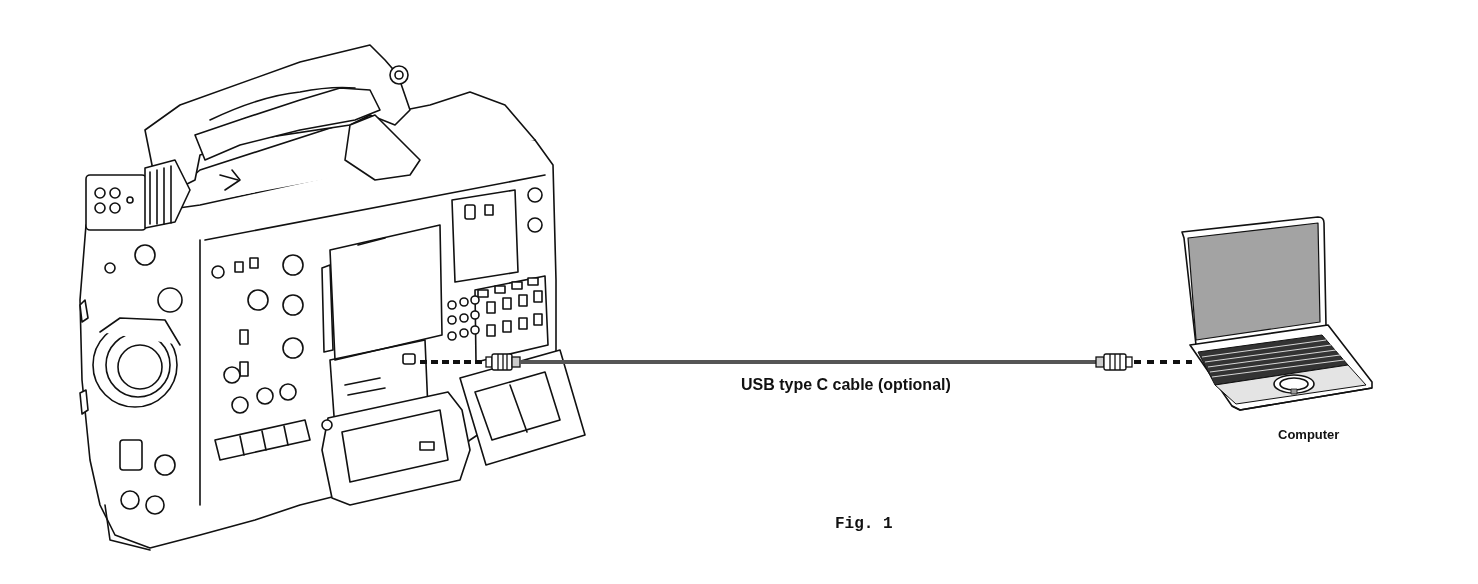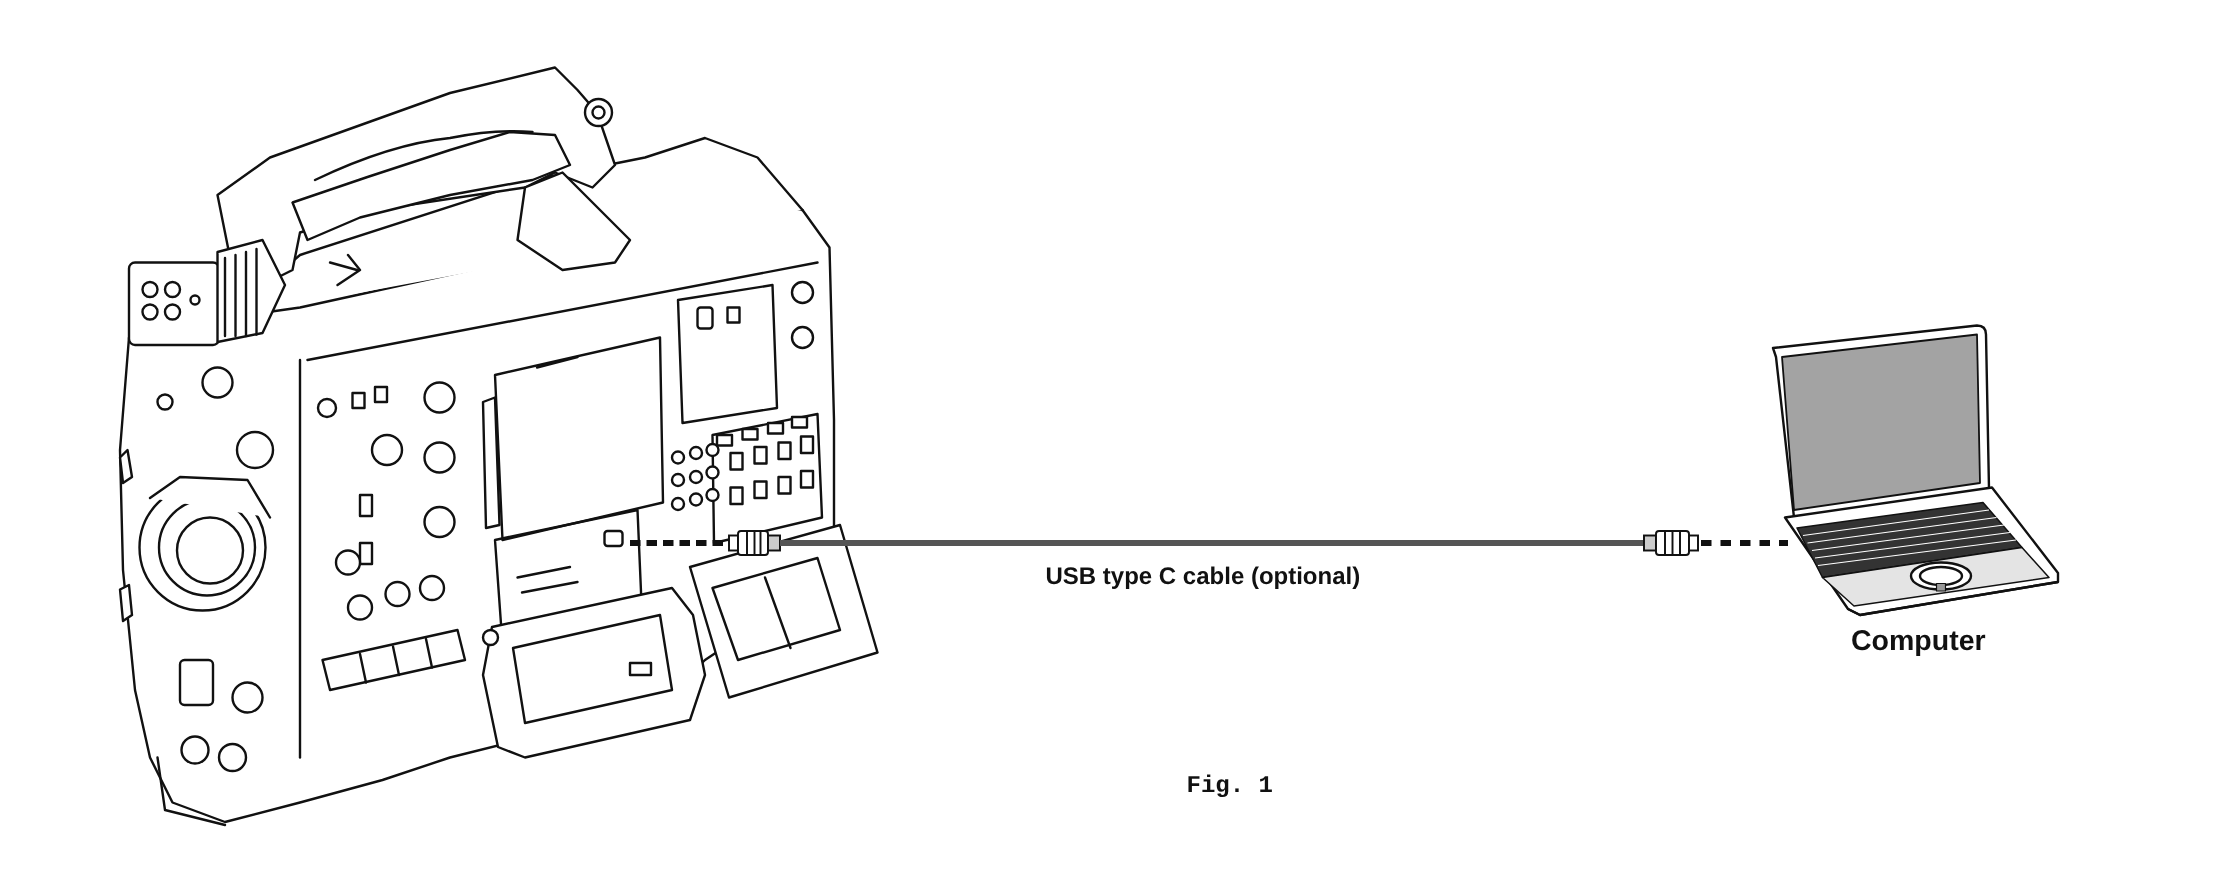--- a/index.html
+++ b/index.html
@@ -1,19 +1,19 @@
 <!DOCTYPE html>
 <html><head>
 <meta charset="utf-8">
 <style>
   html, body { margin:0; padding:0; background:#ffffff; }
   body { width:1478px; height:584px; position:relative; overflow:hidden; font-family:"Liberation Sans", sans-serif; }
-  .label { position:absolute; font-family:"Liberation Sans", sans-serif; font-weight:bold; color:#111; white-space:nowrap; }
+  .label { position:absolute; font-family:"Liberation Sans", sans-serif; font-weight:bold; color:#111; white-space:nowrap;margin-left:44px; }
   #cable-label { left:697px; top:376px; font-size:16px; }
-  #computer-label { left:1234px; top:417px; font-size:19px; }
+  #computer-label { left:1234px; top:427px; font-size:13px; }
   #fig-label { left:791px; top:515px; font-size:16px;font-family:Liberation Mono, monospace; }
   svg.art { position:absolute; left:0; top:0; }
 </style>
 </head>
 <body>
 
 <svg class="art" width="1478" height="584" viewBox="0 0 1478 584" xmlns="http://www.w3.org/2000/svg">
 
   <g fill="#fff" stroke="#111" stroke-width="1.6" stroke-linejoin="round" stroke-linecap="round">
 

